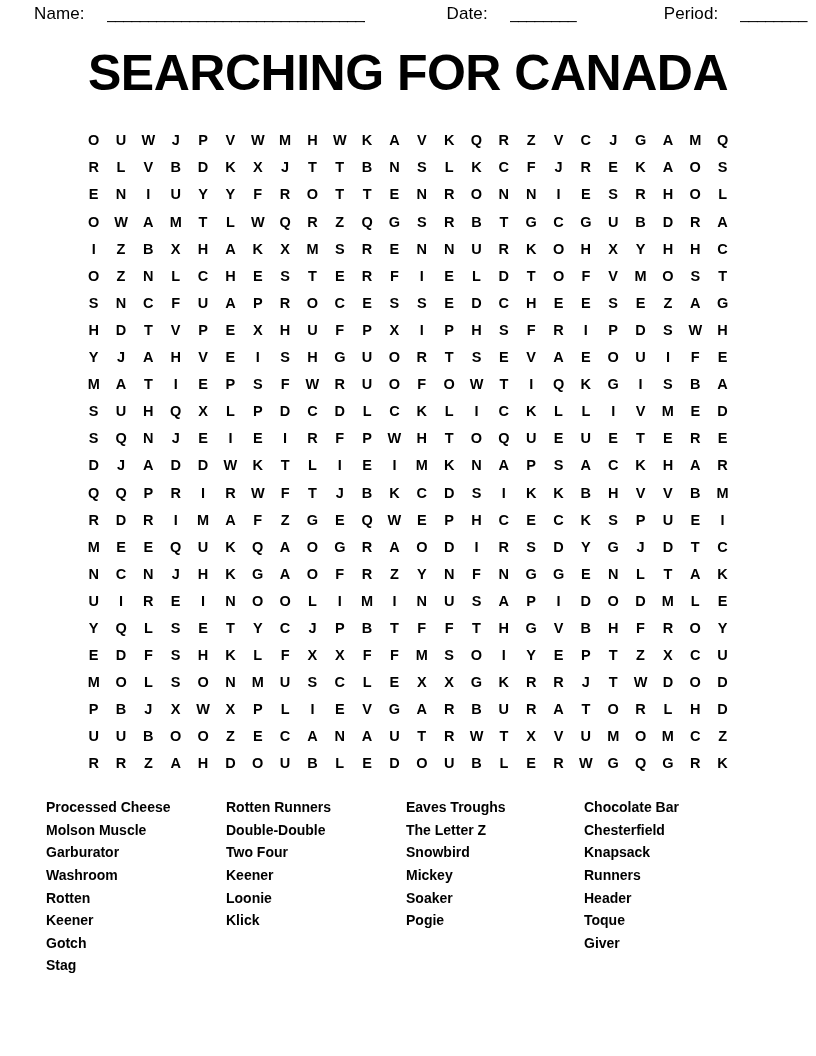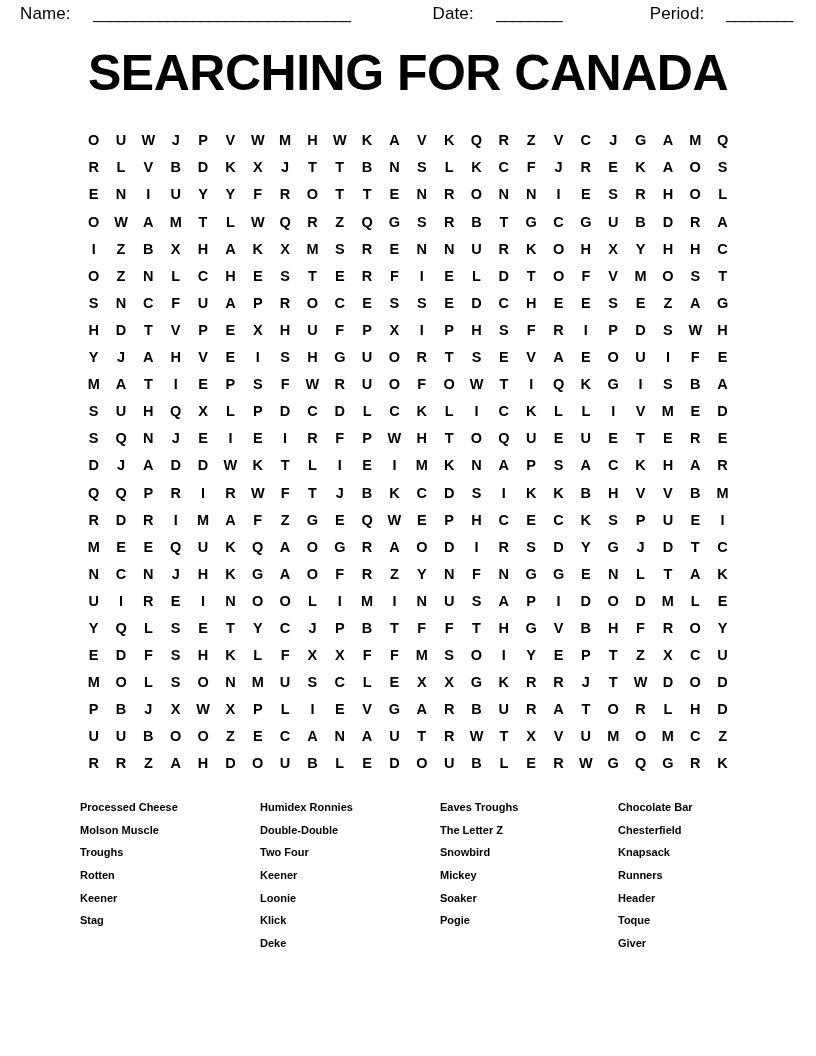--- a/index.html
+++ b/index.html
@@ -15,21 +15,21 @@
     font-family: "Liberation Sans", sans-serif;
     color: #000000;
     overflow: hidden;
     position: relative;
   }
 
   
   .hdr {
     display: flex;
     align-items: baseline;
-    padding: 4px 30px 0 20px;
+    padding: 4px 30px 0 34px;
     font-size: 17px;
     font-weight: 400;
     white-space: nowrap;
     letter-spacing: 0.1px;
     gap: 41px;
   }
   .hdr-field { display: inline-flex; align-items: baseline; }
   .hdr-label { font-size: 17px; }
   .hdr-rule {
     display: inline-block;
@@ -86,26 +86,25 @@
   }
   .word-col {
     display: flex;
     flex-direction: column;
   }
   .word-col.c1 { width: 180px; }
   .word-col.c2 { width: 180px; }
   .word-col.c3 { width: 178px; }
   .word-col.c4 { width: 150px; }
   .word {
-    font-size: 11px;
+    font-size: 14px;
     font-weight: 700;
     line-height: 22.6px;
     white-space: nowrap;
     font-family: "Liberation Sans", sans-serif;
-    margin-left: 34px;
   }
 </style>
 </head>
 <body>
 
 <div class="hdr">
   <span class="hdr-field">
     <span class="hdr-label">Name:</span>
     <span class="hdr-rule rule-name">_________________________________</span>
   </span>
@@ -747,33 +746,34 @@
       <span class="cell">G</span>
       <span class="cell">R</span>
       <span class="cell">K</span>
     </div>
   </div>
 
 <div class="words" id="word-list">
     <div class="word-col c1">
       <div class="word">Processed Cheese</div>
       <div class="word">Molson Muscle</div>
-      <div class="word">Troughs</div>
+      <div class="word">Garburator</div>
+      <div class="word">Washroom</div>
       <div class="word">Rotten</div>
       <div class="word">Keener</div>
+      <div class="word">Gotch</div>
       <div class="word">Stag</div>
     </div>
     <div class="word-col c2">
-      <div class="word">Humidex Ronnies</div>
+      <div class="word">Rotten Runners</div>
       <div class="word">Double-Double</div>
       <div class="word">Two Four</div>
       <div class="word">Keener</div>
       <div class="word">Loonie</div>
       <div class="word">Klick</div>
-      <div class="word">Deke</div>
     </div>
     <div class="word-col c3">
       <div class="word">Eaves Troughs</div>
       <div class="word">The Letter Z</div>
       <div class="word">Snowbird</div>
       <div class="word">Mickey</div>
       <div class="word">Soaker</div>
       <div class="word">Pogie</div>
     </div>
     <div class="word-col c4">

